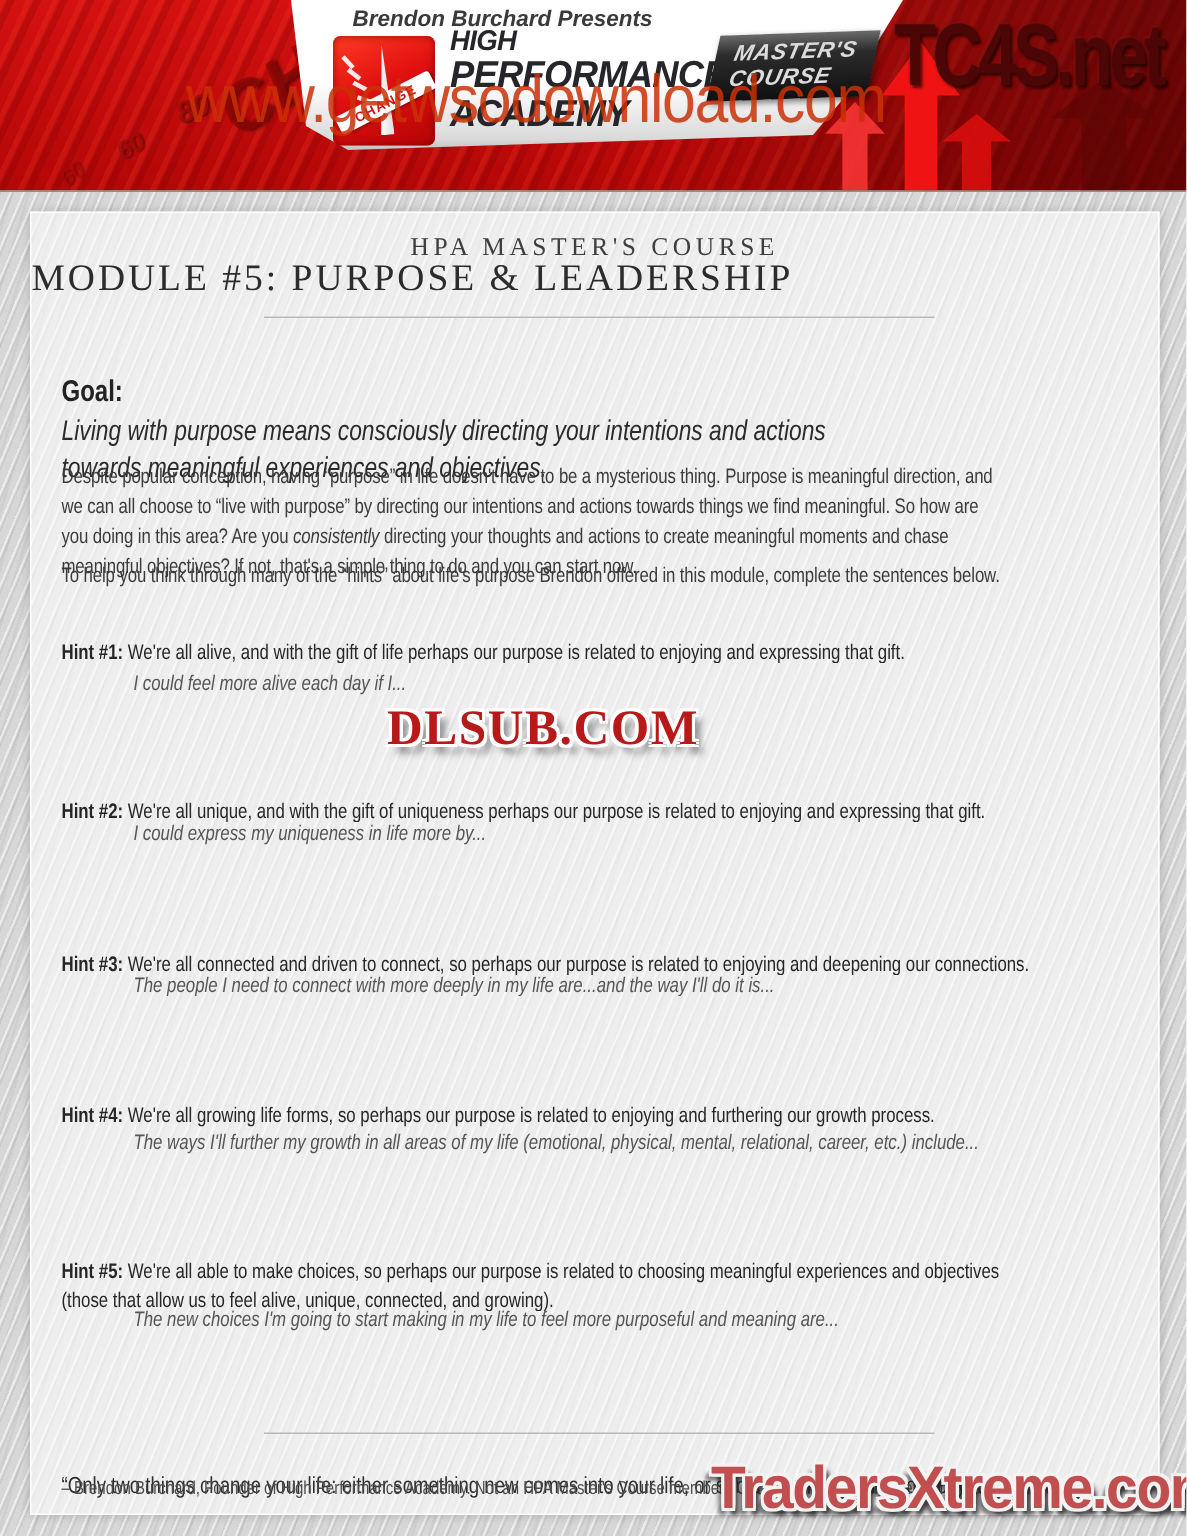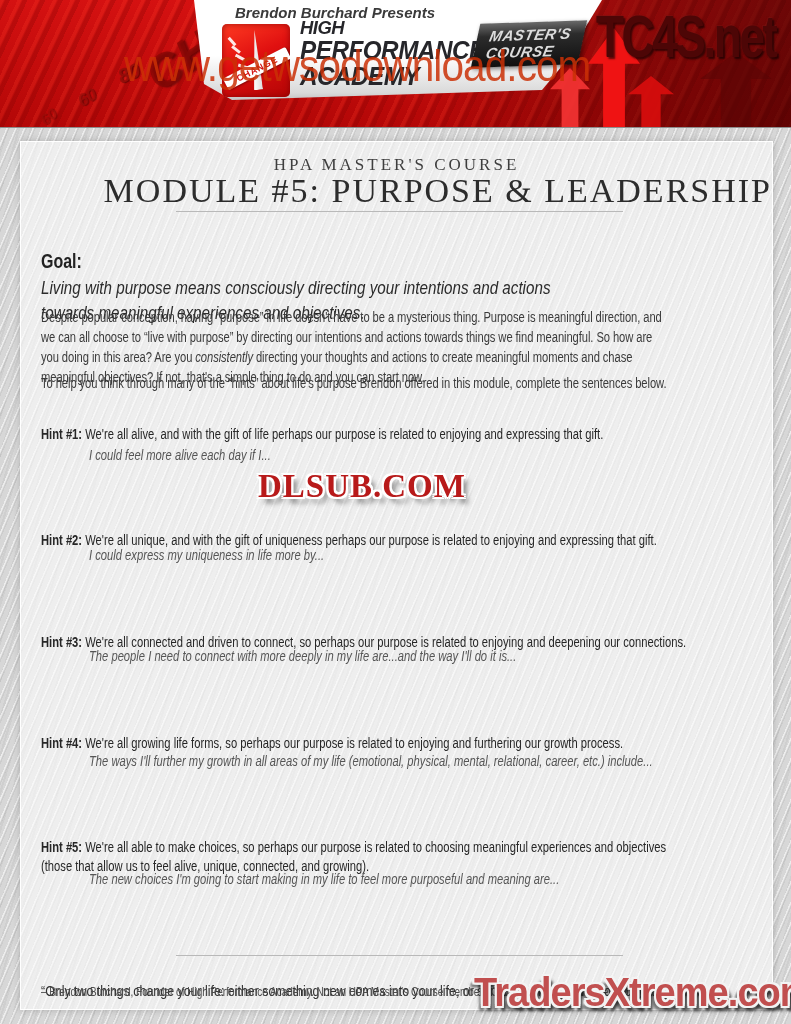--- a/index.html
+++ b/index.html
@@ -54,22 +54,22 @@
     color:#4d0606;letter-spacing:-3px;transform:scaleX(.82) scaleY(1.05);transform-origin:0 0;white-space:nowrap;
     text-shadow:2px 2px 2px rgba(0,0,0,.6), -1px -1px 1px rgba(120,20,20,.5);}
   
   .card{position:absolute;left:20px;top:141px;width:751px;height:867px;
     background:rgba(253,253,253,.6);border:1px solid rgba(255,255,255,.95);
     box-shadow:0 0 7px rgba(0,0,0,.18);}
   .abs{position:absolute;}
   .cond{transform:scaleX(.8);transform-origin:0 0;width:900px;white-space:pre-line;}
   .kicker{left:0;top:13px;width:751px;text-align:center;font-family:"Liberation Serif",serif;
     font-size:17px;letter-spacing:3px;color:#3e3e3e;}
-  .heading{left:0;top:30px;width:751px;text-align:right;font-family:"Liberation Serif",serif;
-    font-size:34px;letter-spacing:2px;color:#2c2c2c;}
+  .heading{left:0;top:30px;width:751px;text-align:left;font-family:"Liberation Serif",serif;
+    font-size:25px;letter-spacing:2px;color:#2c2c2c;}
   .rule{height:1px;background:#b9b9b9;left:155px;width:447px;}
   .goal{left:20px;top:80px;font-size:19px;line-height:1.35;color:#222;}
   .goal b{font-size:20px;font-style:normal;}
   .goal i{font-style:italic;color:#2b2b2b;}
   .body-text{font-size:14px;line-height:1.43;color:#3b3b3b;letter-spacing:-.1px;}
   .hint{font-size:14px;line-height:1.4;color:#262626;}
   .hint b{font-weight:700;}
   .prompt{font-size:14px;font-style:italic;color:#555;}
   .quote{font-size:15.5px;color:#2f2f2f;}
   .attrib{font-size:12.5px;color:#4c4c4c;}

